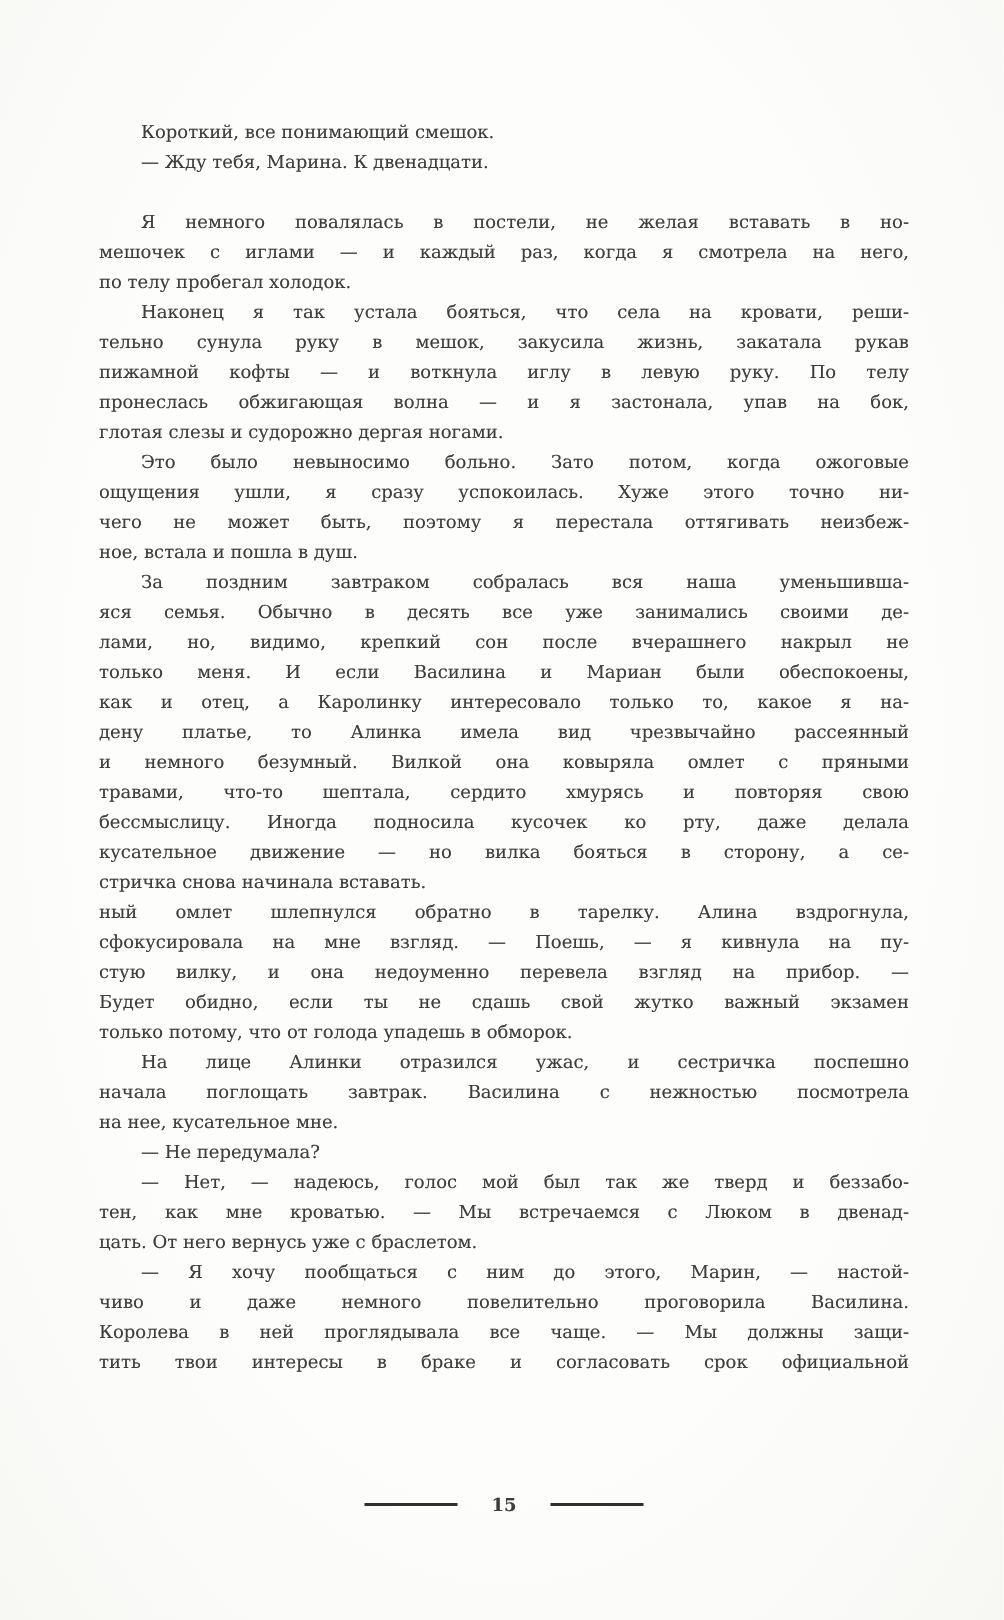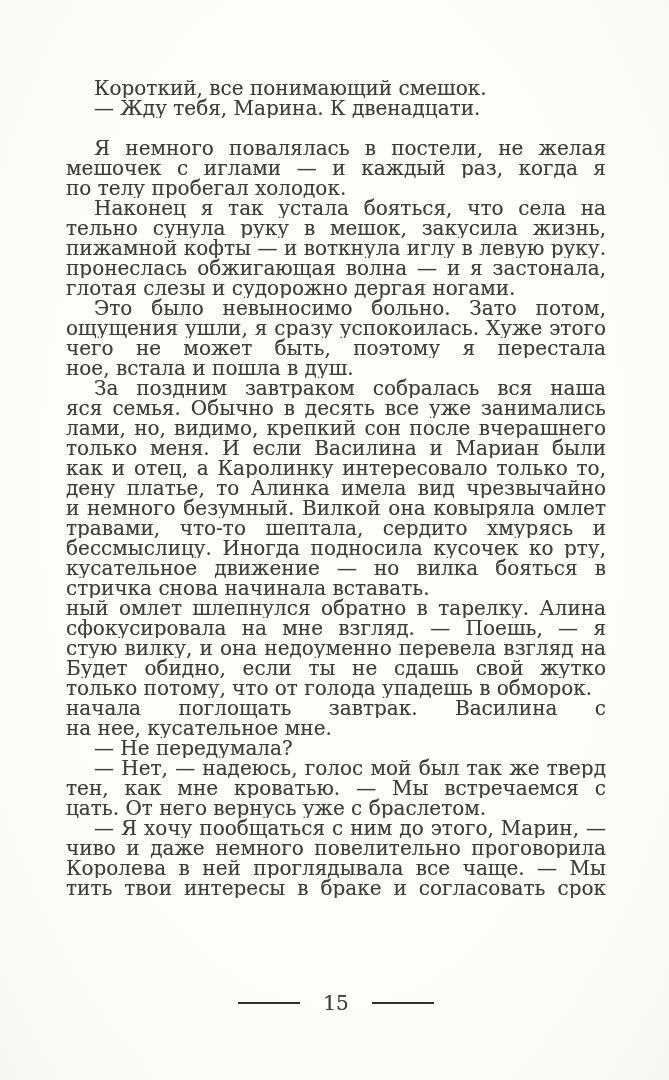--- a/index.html
+++ b/index.html
@@ -16,21 +16,21 @@
     height: 1080px;
     overflow: hidden;
     background: radial-gradient(ellipse at 50% 45%, #fdfdfc 60%, #f7f7f4 100%);
   }
   .text-block {
     position: absolute;
     left: 66px;
     top: 78px;
     width: 540px;
     color: #3d3d3d;
-    font-size: 20px;
+    font-size: 12px;
     text-shadow: 0 0 0.4px rgba(61,61,61,0.45);
   }
   .para { margin: 0; }
   .line {
     height: 20px;
     line-height: 20px;
     overflow: hidden;
     text-align: justify;
     text-align-last: justify;
     text-justify: inter-word;
@@ -51,23 +51,24 @@
     gap: 23px;
   }
   .footer .rule {
     display: inline-block;
     width: 62px;
     height: 2.5px;
     background: #2f2f2f;
   }
   .footer .page-number {
     color: #3d3d3d;
-    font-size: 20px;
+    font-size: 12px;
     line-height: 24px;
     text-shadow: 0 0 0.4px rgba(61,61,61,0.45);
+    font-weight: bold;
   }
 </style>
 </head>
 <body>
 
 <div class="page">
   <div class="text-block" id="text-block">
       <div class="para">
         <div class="line first end">Короткий, все понимающий смешок.</div>
       </div>
@@ -107,20 +108,21 @@
         <div class="line end">стричка снова начинала вставать.</div>
       </div>
       <div class="para">
         <div class="line">ный омлет шлепнулся обратно в тарелку. Алина вздрогнула,</div>
         <div class="line">сфокусировала на мне взгляд. — Поешь, — я кивнула на пу-</div>
         <div class="line">стую вилку, и она недоуменно перевела взгляд на прибор. —</div>
         <div class="line">Будет обидно, если ты не сдашь свой жутко важный экзамен</div>
         <div class="line end">только потому, что от голода упадешь в обморок.</div>
       </div>
       <div class="para">
+        <div class="line first">На лице Алинки отразился ужас, и сестричка поспешно</div>
         <div class="line">начала поглощать завтрак. Василина с нежностью посмотрела</div>
         <div class="line end">на нее, кусательное мне.</div>
       </div>
       <div class="para">
         <div class="line first end">— Не передумала?</div>
       </div>
       <div class="para">
         <div class="line first">— Нет, — надеюсь, голос мой был так же тверд и беззабо-</div>
         <div class="line">тен, как мне кроватью. — Мы встречаемся с Люком в двенад-</div>
         <div class="line end">цать. От него вернусь уже с браслетом.</div>

